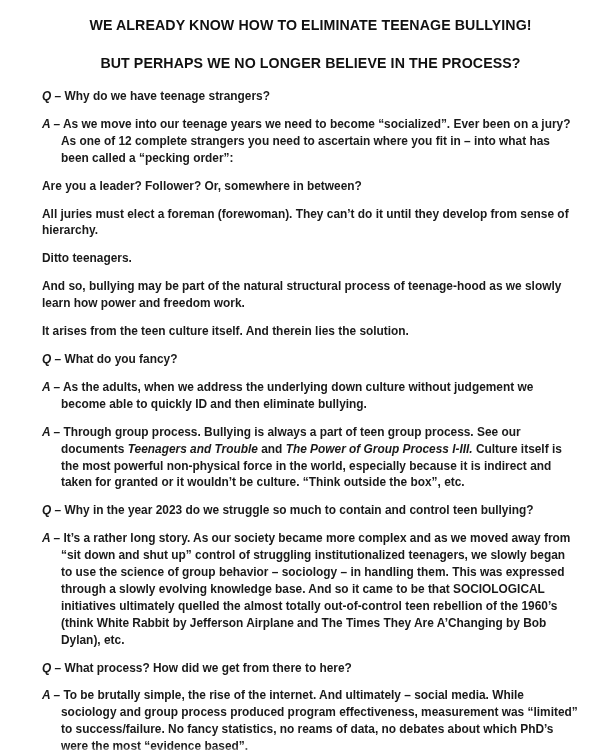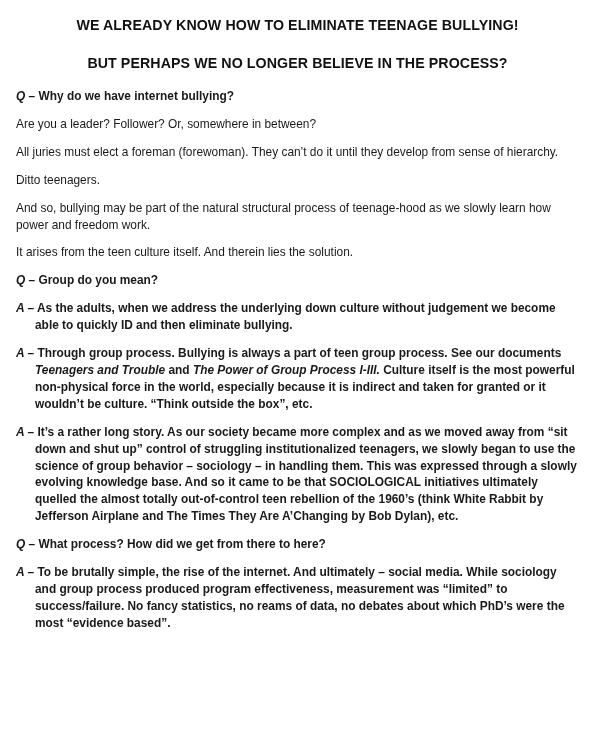--- a/index.html
+++ b/index.html
@@ -11,21 +11,21 @@
     height: 756px;
     background: #ffffff;
     font-family: "Liberation Sans", sans-serif;
     color: #1a1a1a;
     overflow: hidden;
   }
   .page {
     width: 605px;
     height: 756px;
     box-sizing: border-box;
-    padding: 10px 26px 0 16px;
+    padding: 10px 26px 0 42px;
     position: relative;
   }
   .title-block {
     text-align: center;
     margin-top: 4px;
   }
   .title-line {
     font-weight: bold;
     font-size: 14.2px;
     letter-spacing: 0.1px;
@@ -57,21 +57,21 @@
     font-weight: bold;
   }
   .a {
     font-weight: bold;
   }
   .a .marker {
     font-style: italic;
     font-weight: bold;
   }
   .plain {
-    font-weight: normal;
+    font-weight: bold;
   }
   .hang {
     padding-left: 19px;
     text-indent: -19px;
   }
   .it {
     font-style: italic;
   }
   .last-line {
     position: relative;
@@ -93,23 +93,27 @@
 
   <div class="title-block">
     <div class="title-line">WE ALREADY KNOW HOW TO ELIMINATE TEENAGE BULLYING!</div>
     <div class="title-line second">BUT PERHAPS WE NO LONGER BELIEVE IN THE PROCESS?</div>
   </div>
 
   <div class="body-block">
 
     <div class="entry q hang">
       <span class="marker">Q –</span>
-      <span>Why do we have internet bullying?</span>
+      <span>Why do we have teenage strangers?</span>
     </div>
 
+    <div class="entry a hang">
+      <span class="marker">A –</span>
+      <span>As we move into our teenage years we need to become “socialized”.  Ever been on a jury?  As one of 12 complete strangers you need to ascertain where you fit in – into what has been called a “pecking order”:</span>
+    </div>
 
     <div class="entry plain">
       <span>Are you a leader?  Follower?  Or, somewhere in between?</span>
     </div>
 
     <div class="entry plain">
       <span>All juries must elect a foreman (forewoman). They can’t do it until they develop from sense of hierarchy.</span>
     </div>
 
     <div class="entry plain">
@@ -119,34 +123,38 @@
     <div class="entry plain">
       <span>And so, bullying may be part of the natural structural process of teenage-hood as we slowly learn how power and freedom work.</span>
     </div>
 
     <div class="entry plain">
       <span>It arises from the teen culture itself.  And therein lies the solution.</span>
     </div>
 
     <div class="entry q hang">
       <span class="marker">Q –</span>
-      <span>Group do you mean?</span>
+      <span>What do you fancy?</span>
     </div>
 
     <div class="entry a hang">
       <span class="marker">A –</span>
       <span>As the adults, when we address the underlying down culture without judgement we become able to quickly ID and then eliminate bullying.</span>
     </div>
 
 
     <div class="entry a hang">
       <span class="marker">A –</span>
       <span>Through group process.  Bullying is always a part of teen group process.  See our documents </span><span class="it">Teenagers and Trouble</span><span> and </span><span class="it">The Power of Group Process I-III.</span><span>  Culture itself is the most powerful non-physical force in the world, especially because it is indirect and taken for granted or it wouldn’t be culture.  “Think outside the box”, etc.</span>
     </div>
 
+    <div class="entry q hang">
+      <span class="marker">Q –</span>
+      <span>Why in the year 2023 do we struggle so much to contain and control teen bullying?</span>
+    </div>
 
     <div class="entry a hang">
       <span class="marker">A –</span>
       <span>It’s a rather long story.  As our society became more complex and as we moved away from “sit down and shut up” control of struggling institutionalized teenagers, we slowly began to use the science of group behavior – sociology – in handling them.  This was expressed through a slowly evolving knowledge base.  And so it came to be that SOCIOLOGICAL initiatives ultimately quelled the almost totally out-of-control teen rebellion of the 1960’s (think White Rabbit by Jefferson Airplane and The Times They Are A’Changing by Bob Dylan), etc.</span>
     </div>
 
     <div class="entry q hang">
       <span class="marker">Q –</span>
       <span>What process?  How did we get from there to here?</span>
     </div>

